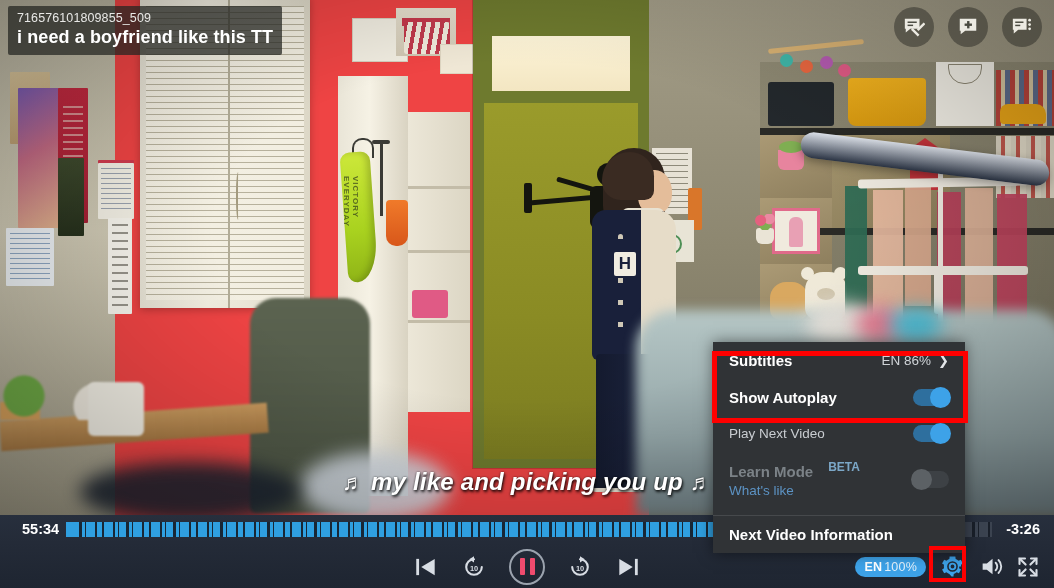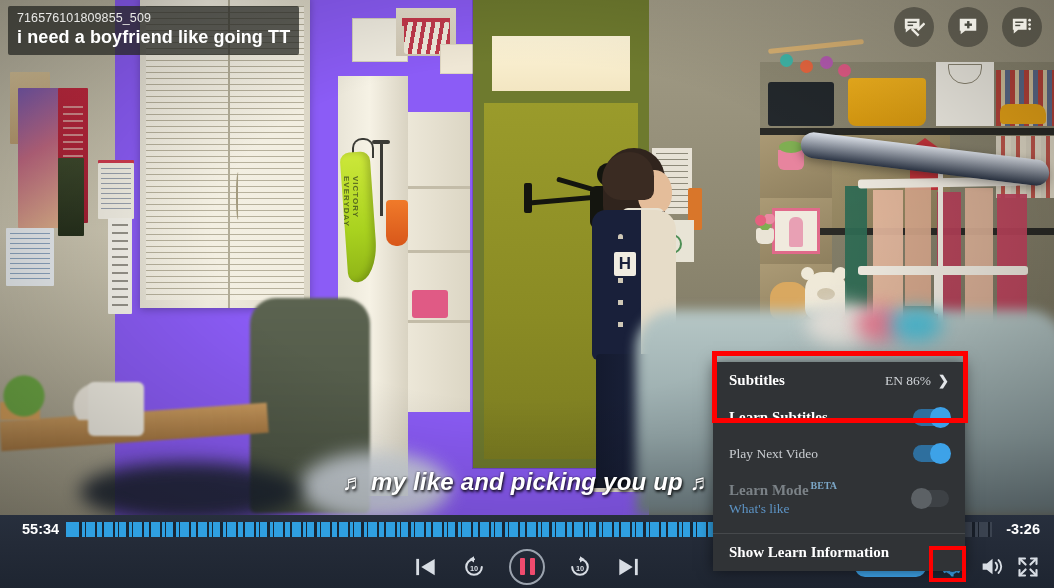--- a/index.html
+++ b/index.html
@@ -4,21 +4,21 @@
 <style>
   * { margin:0; padding:0; box-sizing:border-box; }
   html,body { width:1054px; height:588px; overflow:hidden; background:#000; }
   body { font-family:"Liberation Sans","DejaVu Sans",sans-serif; }
 
   .player { position:relative; width:1054px; height:588px; overflow:hidden;
             background:#2a2a26; }
 
   
   .video { position:absolute; inset:0 0 73px 0; overflow:hidden;
-           background:#8b5cf6; }
+           background:#ef4444; }
   .scene { position:absolute; inset:0; filter:blur(0.4px); }
 
   
   .wall-left { position:absolute; left:0; top:0; width:115px; height:100%;
       background:linear-gradient(180deg,#b9b4a0,#cfc9b4 45%,#9d9884); }
   
   .poster { position:absolute; border-radius:1px; }
   .p1 { left:10px; top:72px; width:40px; height:72px; background:linear-gradient(160deg,#d8c49a,#b99a6d); }
   .p2 { left:18px; top:88px; width:42px; height:140px; background:linear-gradient(150deg,#7a5bb0,#c36a84 45%,#e0b28c); }
   .p3 { left:58px; top:88px; width:30px; height:135px; background:linear-gradient(180deg,#c0293f,#a41f33); }
@@ -221,29 +221,29 @@
   .circ-btn { width:40px; height:40px; border-radius:50%; background:rgba(34,34,28,.45);
       display:flex; align-items:center; justify-content:center; cursor:pointer; }
   .circ-btn svg { display:block; }
 
   .subtitle-line { position:absolute; left:0; right:0; top:468px; text-align:center;
       color:#fff; font-size:24px; font-style:italic; font-weight:bold; letter-spacing:.2px;
       text-shadow:1px 2px 3px rgba(0,0,0,.85), 0 0 2px rgba(0,0,0,.6); }
   .subtitle-line .note { font-style:normal; font-weight:normal; font-size:22px; }
 
   
-  .settings-menu { position:absolute; left:713px; top:362px; width:252px; background:#303336;
-      box-shadow:0 0 14px rgba(0,0,0,.5); z-index:6;font-family:Liberation Serif, serif; }
+  .settings-menu { position:absolute; left:713px; top:342px; width:252px; background:#303336;
+      box-shadow:0 0 14px rgba(0,0,0,.5); z-index:6; }
   .menu-row { display:flex; align-items:center; padding:0 16px; min-height:36px; cursor:pointer;}
   .menu-row .mlabel { color:#fff; font-size:15px; font-weight:bold; flex:1; }
   .menu-sub { color:#c9cdd1; font-size:13.5px; font-weight:normal; margin-top:16px;}
   .menu-row.dim .mlabel, .menu-row.dim .menu-sub { color:#7b8287; }
   .menu-right { color:#cfd3d7; font-size:13.5px; display:flex; align-items:center; gap:7px;}
   .chev { color:#e3e6e9; font-size:13px; font-weight:bold; }
-  .beta { font-size:10px; color:#7ba7c7; vertical-align:super; font-weight:bold; margin-left:2px;}
+  .beta { font-size:12px; color:#7ba7c7; vertical-align:super; font-weight:bold; margin-left:15px;}
   .whats { color:#5c93c4; font-size:13.5px; }
 
   .toggle { width:36px; height:17px; border-radius:10px; position:relative; flex:none; }
   .toggle.on  { background:#2e6f9e; }
   .toggle.off { background:#3d4145; }
   .toggle .knob { position:absolute; top:-2px; width:21px; height:21px; border-radius:50%; }
   .toggle.on  .knob { right:-2px; background:#3da2e8; }
   .toggle.off .knob { left:-2px; background:#5c6165; }
 
   .menu-divider { height:1px; background:#46494c; margin:6px 0 0 0; }
@@ -400,21 +400,21 @@
       <div class="fg-blob fb1"></div>
         <div class="fg-blob fb2"></div>
       <div class="fg-blob fb3"></div>
         <div class="fg-blob fb4"></div>
         <div class="fg-blob fb5"></div>
       <div class="vignette"></div>
     </div>
 
     <div class="title-box">
       <div class="title-id">716576101809855_509</div>
-      <div class="title-main">i need a boyfriend like going TT</div>
+      <div class="title-main">i need a boyfriend like this TT</div>
     </div>
 
     <div class="top-icons">
       <div class="circ-btn">
         <svg width="22" height="22" viewBox="0 0 24 24" fill="#eceae2">
           <path d="M2 3h16v11H8l-5 4v-4H2z"></path>
           <rect x="5" y="6" width="10" height="1.6" fill="#4a4a40"></rect>
           <rect x="5" y="9.4" width="6" height="1.6" fill="#4a4a40"></rect>
           <g transform="translate(13.5,11.5)">
             <rect x="-1" y="3.2" width="10.5" height="2.6" transform="rotate(45)" fill="#eceae2"></rect>
@@ -452,21 +452,21 @@
 
     <div class="menu-row menu-item-tall">
       <span class="mlabel">Subtitles</span>
       <span class="menu-right">
         <span>EN 86%</span>
         <span class="chev">❯</span>
       </span>
     </div>
 
     <div class="menu-row menu-item-tall">
-      <span class="mlabel">Learn Subtitles</span>
+      <span class="mlabel">Show Autoplay</span>
       <span class="toggle on">
           <span class="knob"></span>
         </span>
     </div>
 
     <div class="menu-row menu-item-pad">
       <span style="flex:1">
         <span class="menu-sub">Play Next Video</span>
       </span>
       <span class="toggle on">
@@ -482,21 +482,21 @@
         <span class="whats">What's like</span>
       </span>
       <span class="toggle off">
           <span class="knob"></span>
         </span>
     </div>
 
     <div class="menu-divider"></div>
 
     <div class="menu-row menu-item-tall">
-      <span class="mlabel">Show Learn Information</span>
+      <span class="mlabel">Next Video Information</span>
     </div>
   </div>
 
   <div class="red-box"></div>
 
   <div class="bottombar">
 
     <div class="bb-top">
       <span class="time-left">55:34</span>
       <div class="progress-wrap">

